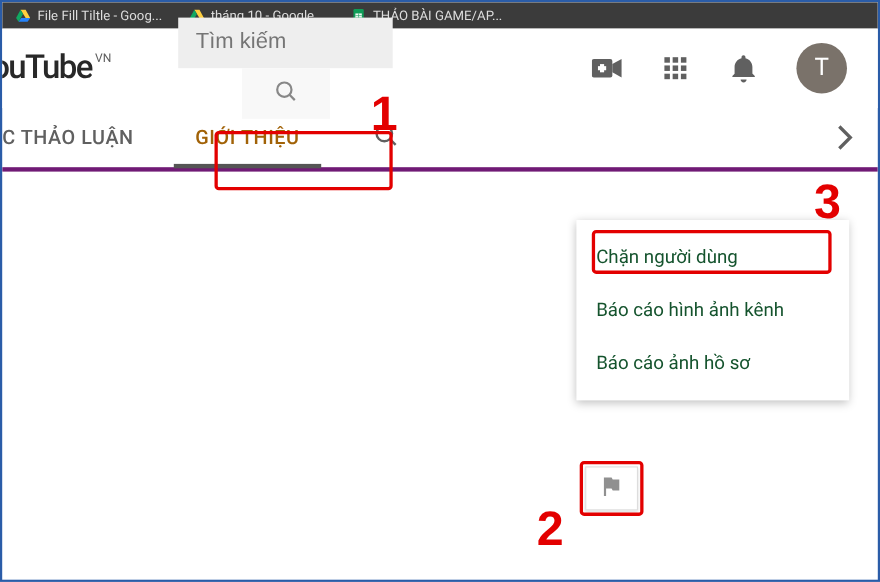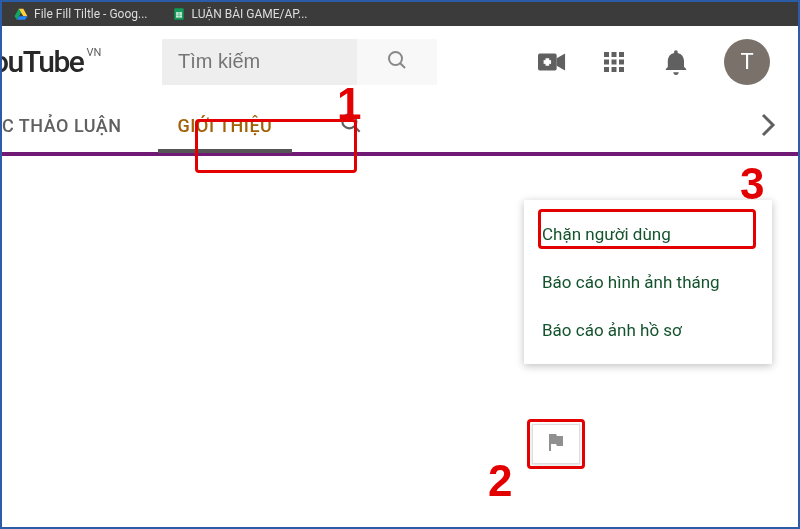--- a/index.html
+++ b/index.html
@@ -24,21 +24,21 @@
 
   
   .yt-header {
     height: 72px; display: flex; align-items: center; padding: 0 20px 0 0;
     background: #fff; border-bottom: 1px solid #fff;
   }
   .logo-area { display:flex; align-items:flex-start; gap:2px; padding-left:0; width:160px; }
   .yt-text { font-size: 30px; font-weight: 500; letter-spacing: -1.5px; color:#282828; margin-left:-10px; }
   .vn { font-size: 11px; color:#606060; margin-top:2px; margin-left:1px;text-align:center; }
 
-  .search-wrap { display:flex; align-items:center; }
+  .search-wrap { display:flex; align-items:center;flex-direction:column; }
   .search-box {
     width: 195px; height: 46px; background: #eeeeee; border: none;
     font-size: 20px; color:#888; padding: 0 16px; outline: none;
   }
   .search-btn {
     width: 80px; height: 46px; background:#f8f8f8; border:none;
     display:flex; align-items:center; justify-content:center; cursor:pointer;
   }
 
   .header-right { margin-left:auto; display:flex; align-items:center; gap:34px; padding-right:8px;}
@@ -105,30 +105,40 @@
     <span class="favicon drive-icon">
       <svg width="14" height="14" viewBox="0 0 24 24">
           <polygon points="8,3 16,3 23,16 16,16" fill="#ffcf3f"></polygon>
           <polygon points="8,3 1,16 5,22 12,10" fill="#11a861"></polygon>
           <polygon points="23,16 19,22 5,22 9,16" fill="#2684fc"></polygon>
         </svg>
     </span>
     <span class="label">File Fill Tiltle - Goog...</span>
   </div>
   <div class="tab">
+    <span class="favicon drive-icon">
+      <svg width="14" height="14" viewBox="0 0 24 24">
+          <polygon points="8,3 16,3 23,16 16,16" fill="#ffcf3f"></polygon>
+          <polygon points="8,3 1,16 5,22 12,10" fill="#11a861"></polygon>
+          <polygon points="23,16 19,22 5,22 9,16" fill="#2684fc"></polygon>
+        </svg>
+    </span>
+    <span class="label">tháng 10 - Google...</span>
+  </div>
+  <div class="tab">
     <span class="favicon">
       <svg width="14" height="14" viewBox="0 0 24 24">
           <rect x="4" y="2" width="16" height="20" rx="2" fill="#0f9d58"></rect>
           <rect x="7" y="9" width="10" height="9" fill="#fff"></rect>
           <line x1="12" y1="9" x2="12" y2="18" stroke="#0f9d58"></line>
           <line x1="7" y1="12" x2="17" y2="12" stroke="#0f9d58"></line>
           <line x1="7" y1="15" x2="17" y2="15" stroke="#0f9d58"></line>
         </svg>
     </span>
-    <span class="label">LUẬN BÀI GAME/AP...</span>
+    <span class="label">THẢO BÀI GAME/AP...</span>
   </div>
 </div>
 
 <div class="yt-header">
   <div class="logo-area">
     <span class="yt-text">ouTube</span>
     <span class="vn">VN</span>
   </div>
   <div class="search-wrap">
     <input class="search-box" placeholder="Tìm kiếm" style="">
@@ -192,21 +202,21 @@
         <polyline points="4,4 14,14 4,24"></polyline>
       </svg>
   </span>
 </div>
 
 <div class="flag-menu">
   <div class="flag-item">
     <span>Chặn người dùng</span>
   </div>
   <div class="flag-item">
-    <span>Báo cáo hình ảnh tháng</span>
+    <span>Báo cáo hình ảnh kênh</span>
   </div>
   <div class="flag-item">
     <span>Báo cáo ảnh hồ sơ</span>
   </div>
 </div>
 
 <div class="flag-btn">
   <span>
     <svg width="24" height="24" viewBox="0 0 24 24" fill="#909090">
         <path d="M5 3v18h2v-7h5l1 2h6V6h-6l-1-2H5z"></path>

